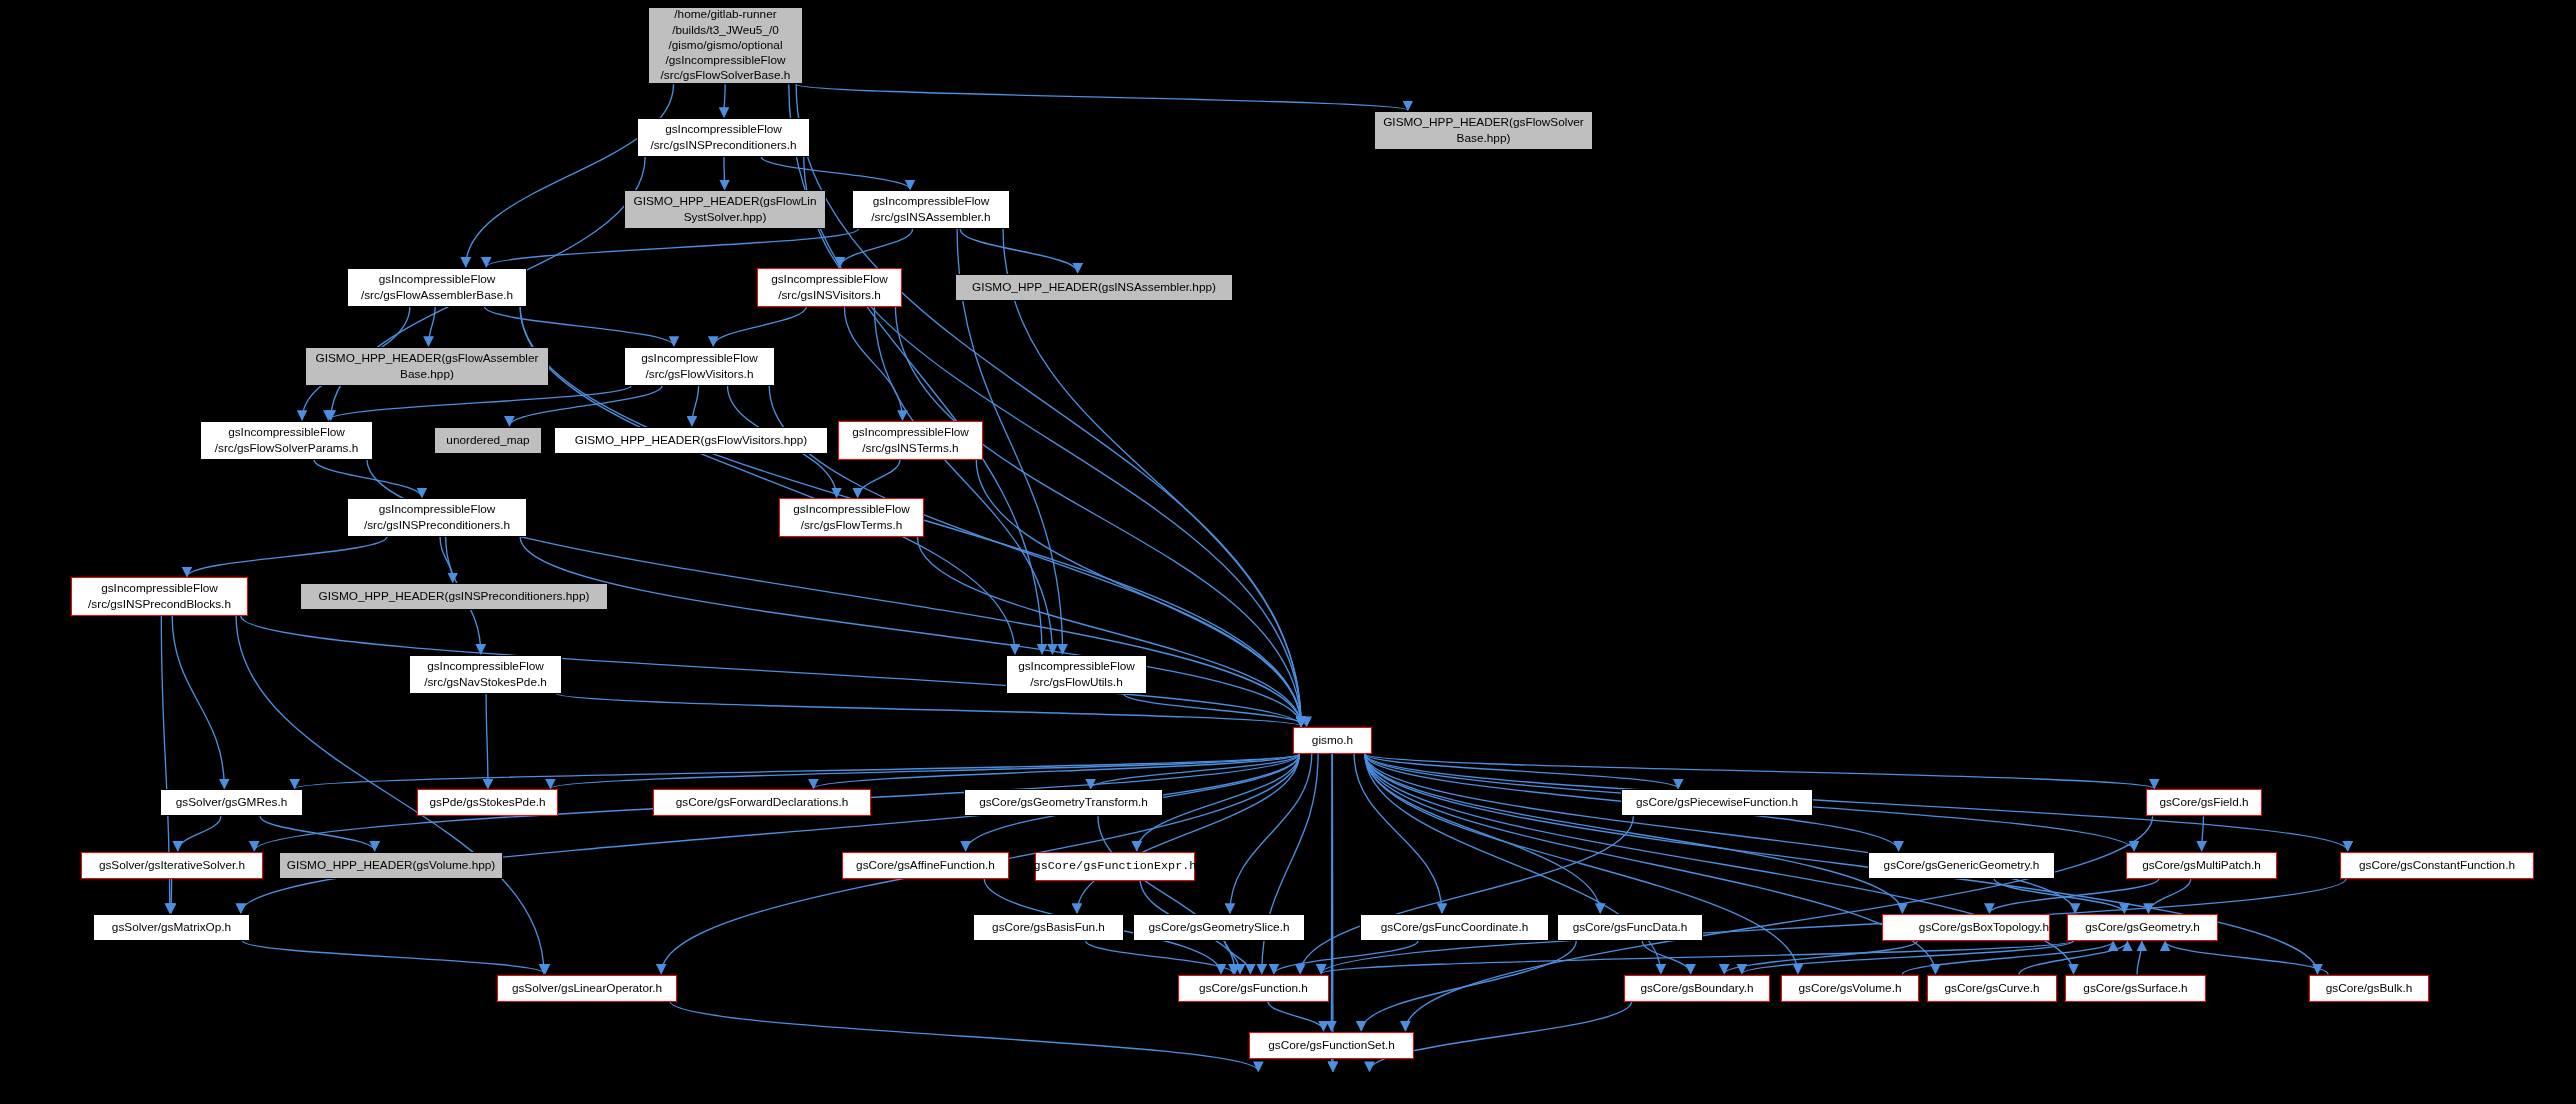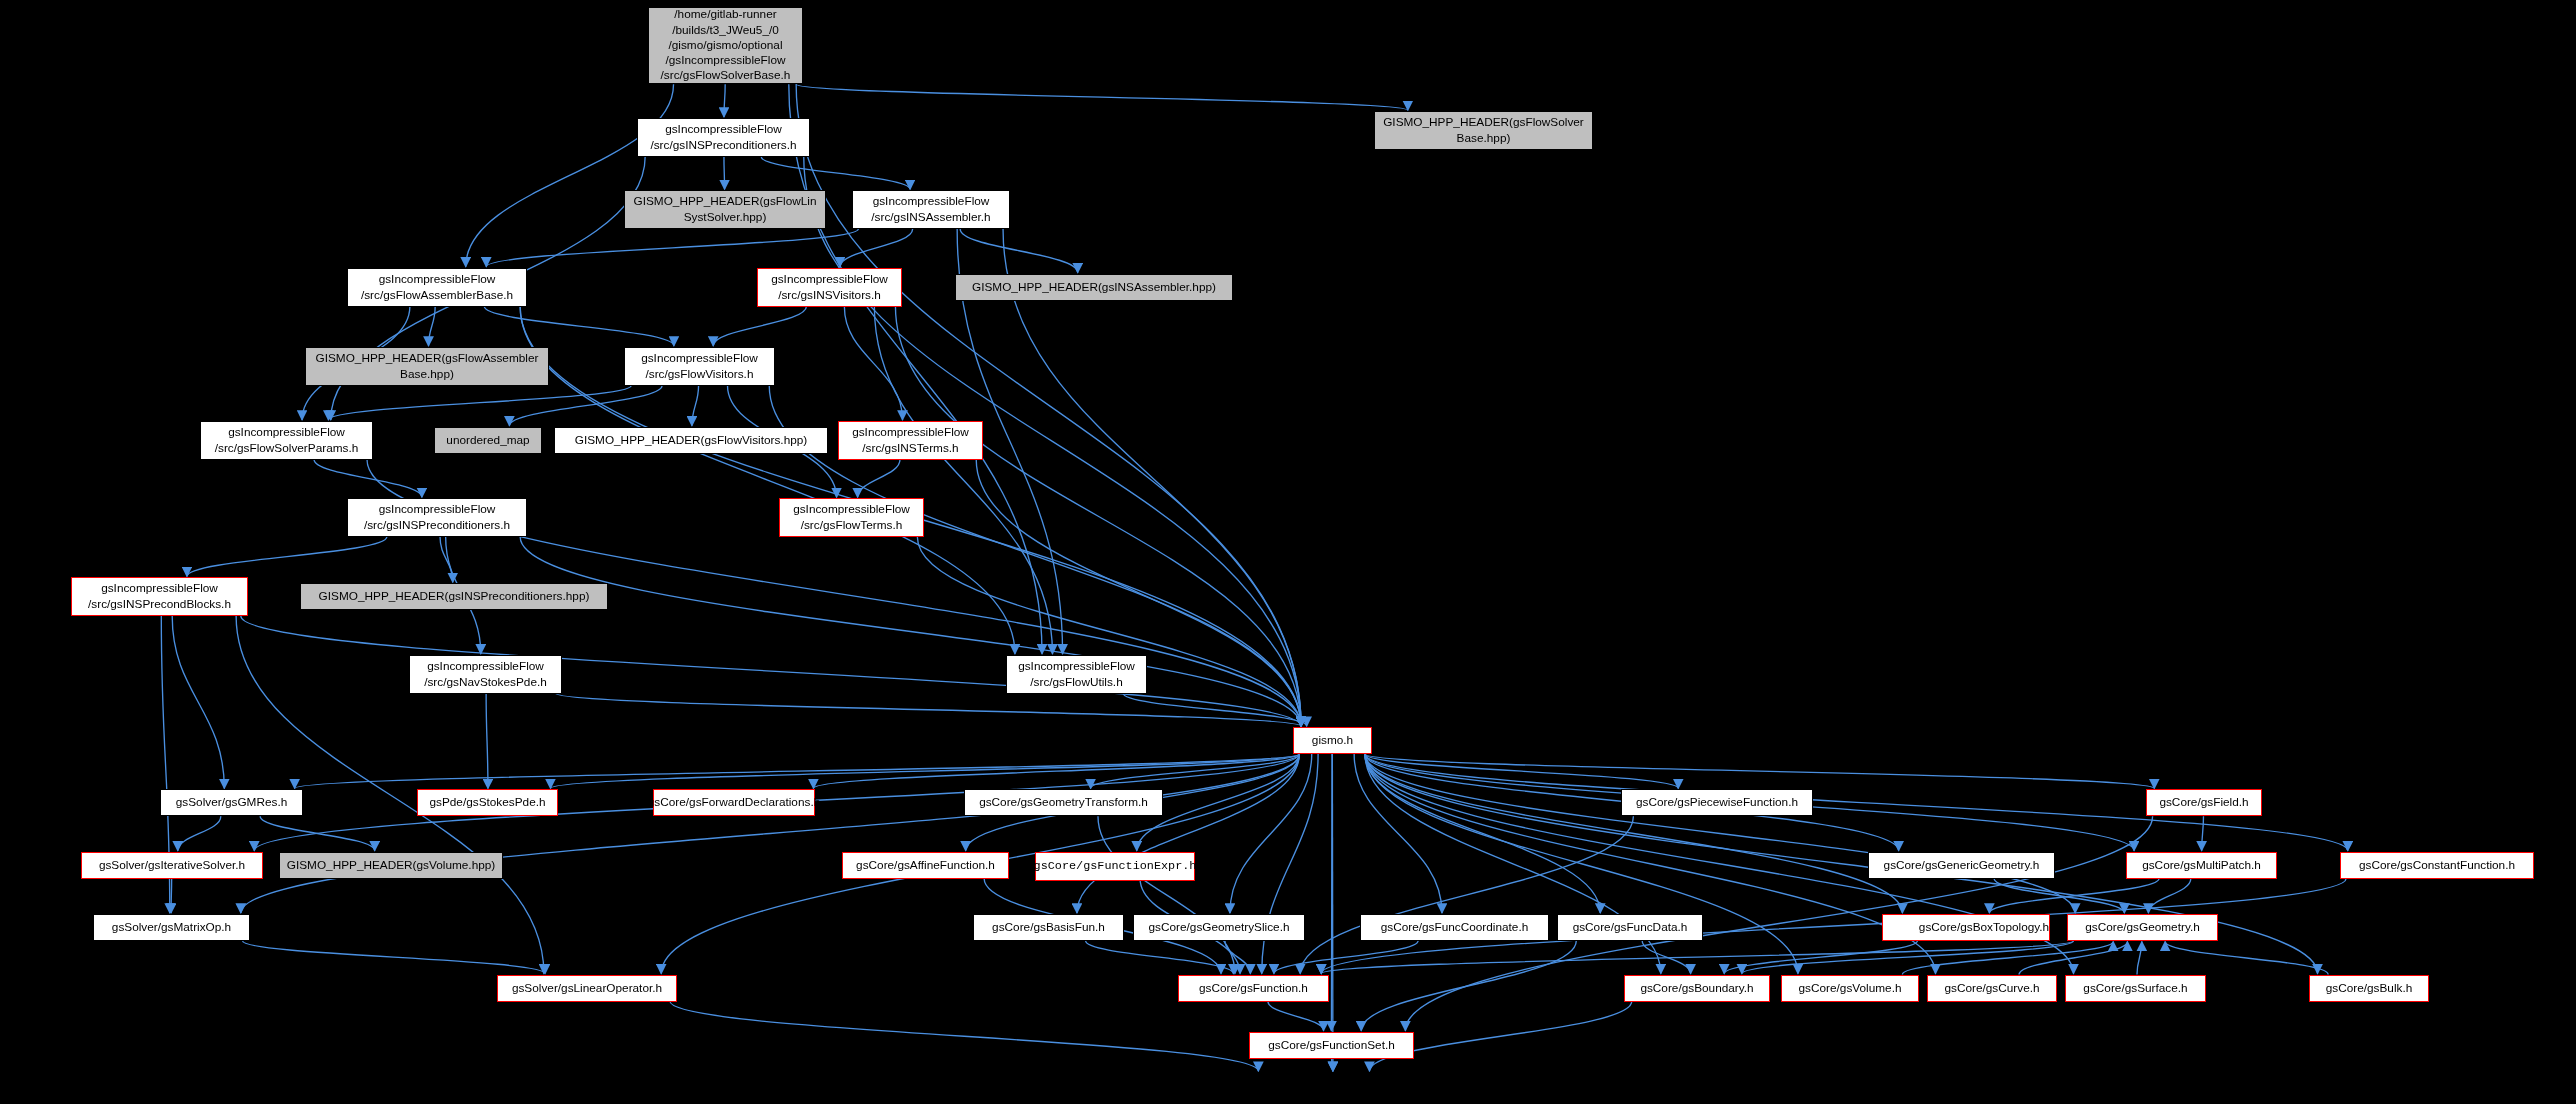--- a/index.html
+++ b/index.html
@@ -219,21 +219,21 @@
     </div>
     <div class="node s-red" style="left: 1293px; top: 727px; width: 79px; height: 27px;">
       <span class="nl">gismo.h</span>
     </div>
     <div class="node s-white" style="left: 160px; top: 789px; width: 143px; height: 27px;">
       <span class="nl">gsSolver/gsGMRes.h</span>
     </div>
     <div class="node s-red" style="left: 417px; top: 789px; width: 141px; height: 27px;">
       <span class="nl">gsPde/gsStokesPde.h</span>
     </div>
-    <div class="node s-red" style="left: 653px; top: 789px; width: 162px; height: 27px;">
+    <div class="node s-red" style="left: 653px; top: 789px; width: 218px; height: 27px;">
       <span class="nl">gsCore/gsForwardDeclarations.h</span>
     </div>
     <div class="node s-white" style="left: 964px; top: 789px; width: 199px; height: 27px;">
       <span class="nl">gsCore/gsGeometryTransform.h</span>
     </div>
     <div class="node s-white" style="left: 1621px; top: 789px; width: 192px; height: 27px;">
       <span class="nl">gsCore/gsPiecewiseFunction.h</span>
     </div>
     <div class="node s-red" style="left: 2146px; top: 789px; width: 116px; height: 27px;">
       <span class="nl">gsCore/gsField.h</span>

